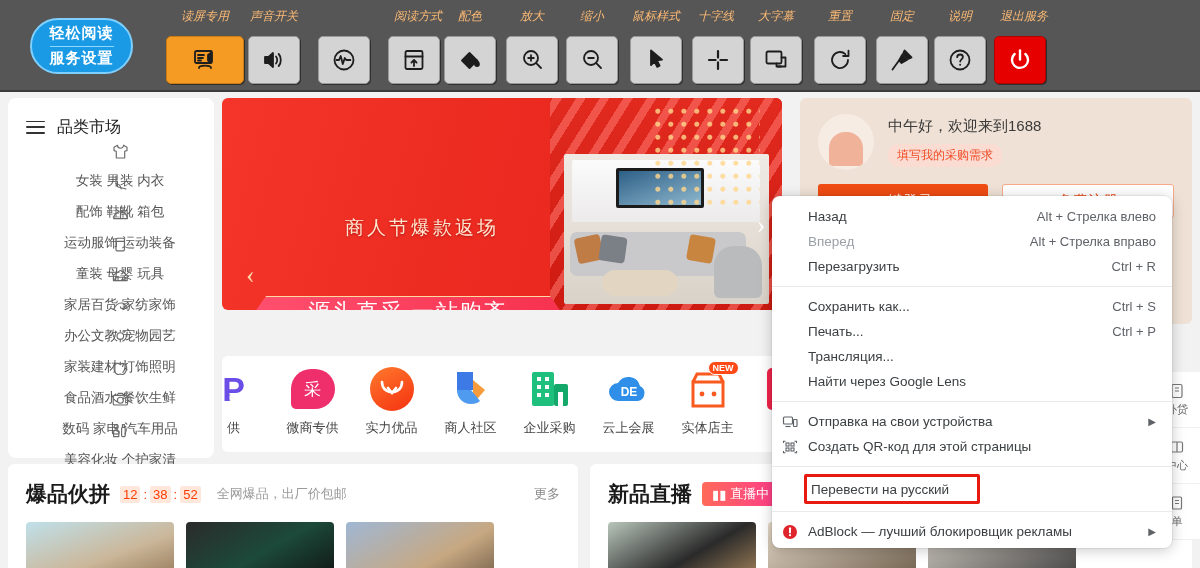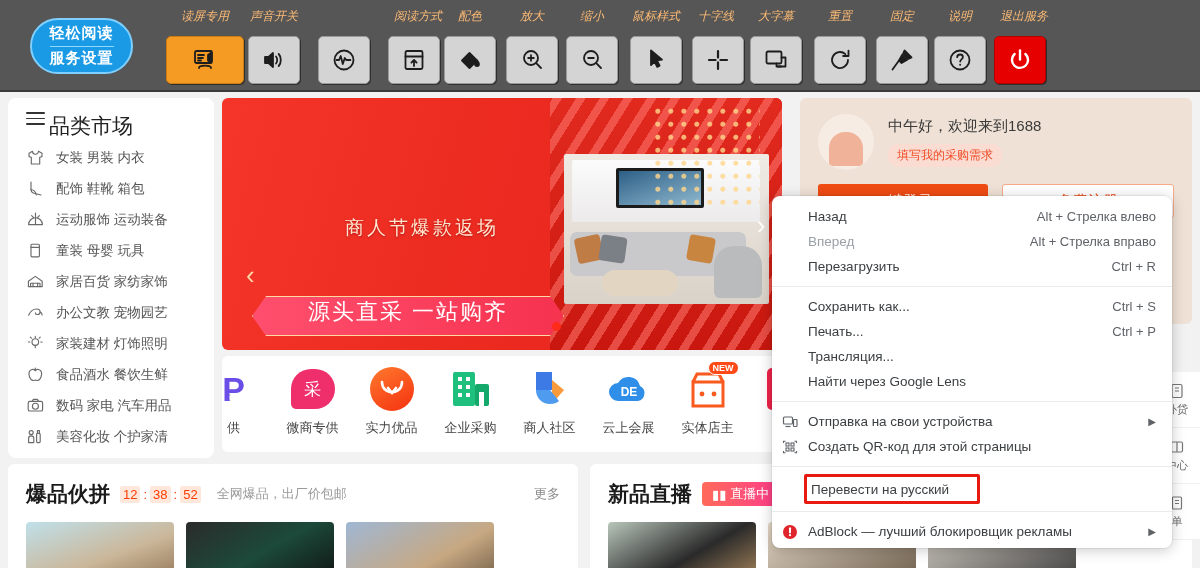--- a/index.html
+++ b/index.html
@@ -54,39 +54,40 @@
   
   .page { position: absolute; left: 0; top: 92px; width: 1200px; height: 476px; background: #f2f2f2; }
 
   
   .cat-card {
     position: absolute; left: 8px; top: 6px; width: 206px; height: 360px;
     background: #ffffff; border-radius: 8px;
     padding: 14px 0 0 0;
   }
   .cat-head {
-    display: flex; align-items: flex-start; gap: 4px;
+    display: flex; align-items: center; gap: 12px;
     padding: 0 0 0 18px; height: 30px;
-    font-size: 21px; color: #222; font-weight: 500;
+    font-size: 16px; color: #222; font-weight: 500;
   }
   .hamburger { width: 19px; height: 13px; display: flex; flex-direction: column; justify-content: space-between; }
   .hamburger i { display: block; height: 1.6px; background: #333; border-radius: 1px; }
   .cat-row {
     display: flex; align-items: center; gap: 11px;
     height: 31px; padding-left: 18px;
-    font-size: 13.5px; color: #555; cursor: pointer; white-space: nowrap;
+    font-size: 13.5px; color: #555; cursor: pointer; white-space: nowrap; flex-direction: column;
   }
   .cat-ico { width: 19px; height: 19px; flex: 0 0 19px; color: #666; }
   .cat-ico svg { display: block; }
 
   
   .banner {
-    position: absolute; left: 222px; top: 6px; width: 560px; height: 252px;
+    position: absolute; left: 222px; top: 6px; width: 560px; height: 212px;
     border-radius: 6px; overflow: hidden;
     background: linear-gradient(105deg,#f5342a 0%,#ec2b21 42%,#e8241c 100%);
+    font-family: Liberation Serif, serif;
   }
   .bn-photo {
     position: absolute; right: 0; top: 0; width: 232px; height: 252px;
     background:
       repeating-linear-gradient(-58deg, rgba(255,120,110,.55) 0 8px, rgba(210,20,14,0) 8px 20px),
       linear-gradient(180deg,#e22a1f,#c9170f);
   }
   .bn-room {
     position: absolute; left: 14px; top: 56px; width: 205px; height: 150px;
     background: linear-gradient(180deg,#efeae4 0%,#e6e0d8 46%,#d9d2c8 100%);
@@ -530,20 +531,30 @@
           <div class="qi">
             <div class="qi-badge">
               <div style="width:44px;height:44px;border-radius:50%;background:linear-gradient(150deg,#ff7a2e,#f5310f);display:flex;align-items:center;justify-content:center;">
                 <svg width="26" height="20" viewBox="0 0 26 20" fill="none" stroke="#fff" stroke-width="2.6" stroke-linecap="round">
                   <path d="M3 3c0 6 4 10 10 10S23 9 23 3"></path>
                   <path d="M9 9l4 5 4-5"></path>
                 </svg>
               </div>
             </div>
             <div class="qi-label">实力优品</div>
+          </div>
+          <div class="qi">
+            <div class="qi-badge">
+              <svg width="44" height="42" viewBox="0 0 44 42">
+                <path d="M8 4h16v18H8z" fill="#3d7ae5"></path>
+                <path d="M24 12l12 10-12 14z" fill="#f89b3c"></path>
+                <path d="M8 22c0 8 6 14 14 14 4 0 7-1 9-3l-9-11z" fill="#4e9bf0"></path>
+              </svg>
+            </div>
+            <div class="qi-label">商人社区</div>
           </div>
           <div class="qi">
             <div class="qi-badge">
               <svg width="44" height="42" viewBox="0 0 44 42">
                 <rect x="4" y="4" width="22" height="34" rx="2" fill="#1fbf7d"></rect>
                 <rect x="26" y="16" width="14" height="22" rx="2" fill="#14a86a"></rect>
                 <g fill="#fff">
                   <rect x="9" y="9" width="4" height="4"></rect>
                   <rect x="17" y="9" width="4" height="4"></rect>
                   <rect x="9" y="17" width="4" height="4"></rect>
@@ -551,30 +562,20 @@
                   <rect x="9" y="25" width="4" height="4"></rect>
                   <rect x="17" y="25" width="4" height="4"></rect>
                   <rect x="30" y="24" width="5" height="14"></rect>
                 </g>
               </svg>
             </div>
             <div class="qi-label">企业采购</div>
           </div>
           <div class="qi">
             <div class="qi-badge">
-              <svg width="44" height="42" viewBox="0 0 44 42">
-                <path d="M8 4h16v18H8z" fill="#3d7ae5"></path>
-                <path d="M24 12l12 10-12 14z" fill="#f89b3c"></path>
-                <path d="M8 22c0 8 6 14 14 14 4 0 7-1 9-3l-9-11z" fill="#4e9bf0"></path>
-              </svg>
-            </div>
-            <div class="qi-label">商人社区</div>
-          </div>
-          <div class="qi">
-            <div class="qi-badge">
               <svg width="46" height="36" viewBox="0 0 46 36">
                 <path d="M12 30a9 9 0 0 1 0-18 12 12 0 0 1 22 3 8 8 0 0 1-2 15z" fill="#2f8fe8"></path>
                 <text x="23" y="25" font-size="12" font-family="Liberation Sans" font-weight="bold" fill="#fff" text-anchor="middle">DE</text>
               </svg>
             </div>
             <div class="qi-label">云上会展</div>
           </div>
           <div class="qi">
             <div class="qi-badge">
               <svg width="42" height="42" viewBox="0 0 42 42" fill="none" stroke="#fa5a1e" stroke-width="3">

